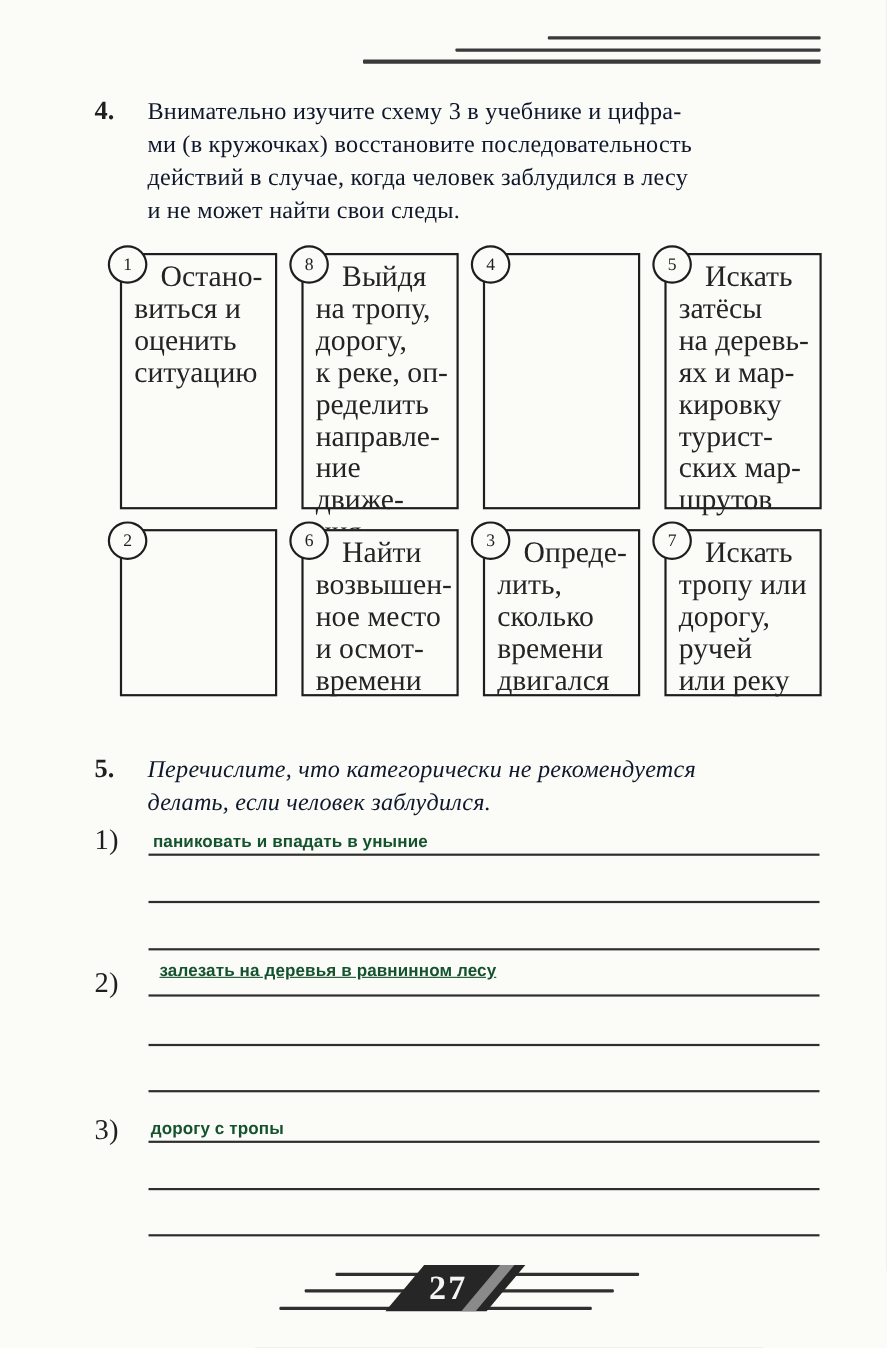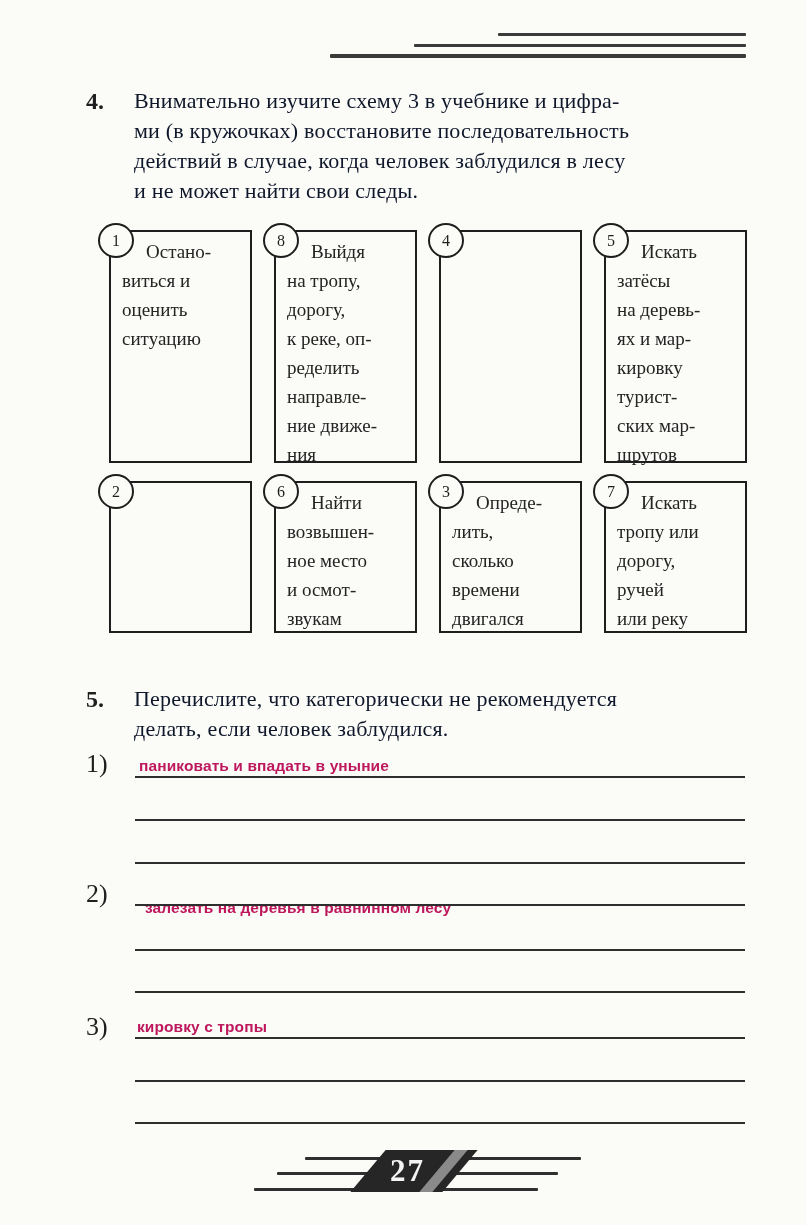--- a/index.html
+++ b/index.html
@@ -42,38 +42,38 @@
     width:36px;height:35px;
     border:2px solid #1e1e1e;border-radius:50%;
     background:#fbfbf8;
     display:flex;align-items:center;justify-content:center;
     font-size:16px;color:#1e1e1e;
     box-sizing:border-box;
   }
   .fbox-text{
     padding:5px 3px 0 11px;
     text-indent:24px;
-    font-size:19px;line-height:29px;
+    font-size:27px;line-height:29px;
     white-space:pre-line;
     color:#242424;
   }
   
   .item-label{
     position:absolute;left:86px;
     font-size:26px;color:#1f1f1f;
   }
   .blank-rule{
     position:absolute;left:135px;width:610px;height:0;
     border-top:2px solid #2e2e2e;
   }
   .answer-text{
     position:absolute;
     font-family:"Liberation Sans", sans-serif;
     font-size:15.5px;font-weight:600;
-    color:#be185d;letter-spacing:.1px;
+    color:#14532d;letter-spacing:.1px;
     white-space:pre;
   }
   
   .f-line{position:absolute;background:#2f2f2f;height:3px;border-radius:1px;}
   .page-badge{
     position:absolute;left:368px;top:1150px;width:92px;height:42px;
     background:#262626;
     transform:skewX(-40deg);
   }
   .badge-strip{
@@ -139,57 +139,57 @@
 
   <div class="fbox row2 c1">
     <div class="step-circle">2</div>
   </div>
   <div class="fbox row2 c2">
     <div class="step-circle">6</div>
     <div class="fbox-text">Найти
 возвышен-
 ное место
 и осмот-
-звукам</div>
+времени</div>
   </div>
   <div class="fbox row2 c3">
     <div class="step-circle">3</div>
     <div class="fbox-text">Опреде-
 лить,
 сколько
 времени
 двигался</div>
   </div>
   <div class="fbox row2 c4">
     <div class="step-circle">7</div>
     <div class="fbox-text">Искать
 тропу или
 дорогу,
 ручей
 или реку</div>
   </div>
 
   <div class="task-num" style="left:86px;top:686px;">5.</div>
-  <div class="task-text" style="left:134px;top:684px;">Перечислите, что категорически не рекомендуется
+  <div class="task-text" style="left:134px;top:684px;font-style:italic;">Перечислите, что категорически не рекомендуется
 делать, если человек заблудился.</div>
 
   <div class="item-label" style="top:749px;">1)</div>
   <div class="answer-text" style="left:139px;top:757px;">паниковать и впадать в уныние</div>
   <div class="blank-rule" style="top:776px;"></div>
   <div class="blank-rule" style="top:819px;"></div>
   <div class="blank-rule" style="top:862px;"></div>
 
   <div class="item-label" style="top:879px;">2)</div>
-  <div class="answer-text" style="left:145px;top:899px;">залезать на деревья в равнинном лесу</div>
+  <div class="answer-text" style="left:145px;top:874px;text-decoration:underline;">залезать на деревья в равнинном лесу</div>
   <div class="blank-rule" style="top:904px;"></div>
   <div class="blank-rule" style="top:949px;"></div>
   <div class="blank-rule" style="top:991px;"></div>
 
   <div class="item-label" style="top:1012px;">3)</div>
-  <div class="answer-text" style="left:137px;top:1018px;">кировку с тропы</div>
+  <div class="answer-text" style="left:137px;top:1018px;">дорогу с тропы</div>
   <div class="blank-rule" style="top:1037px;"></div>
   <div class="blank-rule" style="top:1080px;"></div>
   <div class="blank-rule" style="top:1122px;"></div>
 
   <div class="f-line" style="left:305px;top:1157px;width:276px;"></div>
   <div class="f-line" style="left:277px;top:1172px;width:281px;"></div>
   <div class="f-line" style="left:254px;top:1188px;width:284px;"></div>
   <div class="page-badge">
     <div class="badge-strip"></div>
     <div class="badge-num">27</div>

